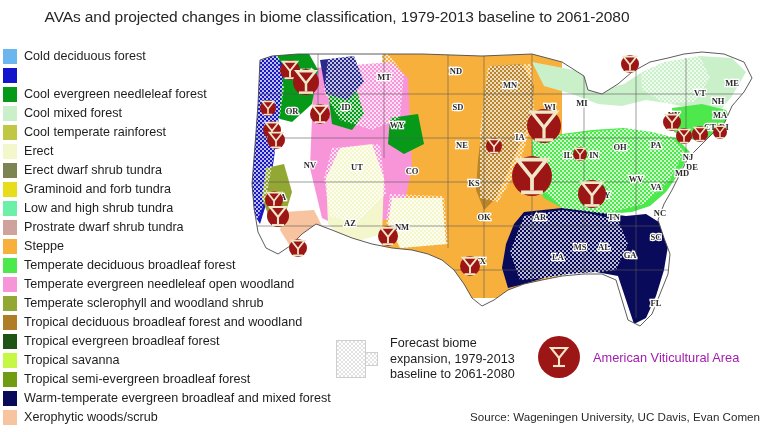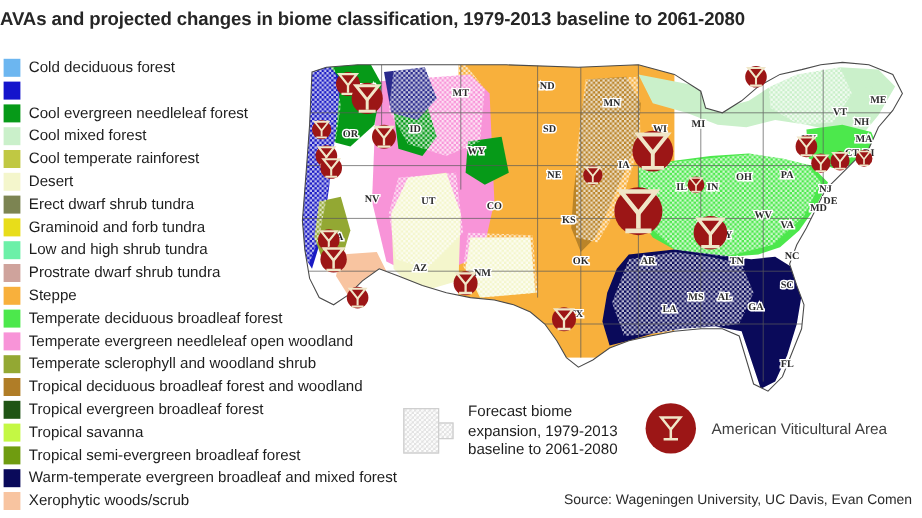--- a/index.html
+++ b/index.html
@@ -1,21 +1,21 @@
 <!DOCTYPE html>
 <html><head>
 <meta charset="utf-8">
 <style>
   html,body{margin:0;padding:0;background:#ffffff;}
   body{width:768px;height:432px;position:relative;overflow:hidden;
        font-family:"Liberation Sans", sans-serif;color:#1a1a1a;}
 
   
-  #title{position:absolute;left:0;top:8px;width:674px;
-         font-size:15.5px;font-weight:700;color:#262626;letter-spacing:-0.1px;}
+  #title{position:absolute;left:0;top:8px;width:674px;text-align:center;
+         font-size:15.5px;font-weight:400;color:#262626;letter-spacing:-0.1px;}
 
   
   #biome-legend{position:absolute;left:3px;top:47px;width:384px;z-index:30;}
   .legend-row{display:flex;align-items:center;height:19px;}
   .legend-swatch{width:14px;height:15px;flex:0 0 14px;margin-right:7px;
                  border:0;box-sizing:border-box;}
   .legend-label{font-size:12.6px;line-height:19px;color:#1d1d1d;white-space:nowrap;}
 
   
   #map-wrap{position:absolute;left:232px;top:48px;width:536px;height:290px;}
@@ -28,21 +28,21 @@
       background-image:
         linear-gradient(45deg,#ffffff 25%,transparent 25%,transparent 75%,#ffffff 75%),
         linear-gradient(45deg,#ffffff 25%,transparent 25%,transparent 75%,#ffffff 75%);
       background-size:4px 4px;background-position:0 0,2px 2px;
       border:1px solid #cfcfcf;box-sizing:border-box;}
   #forecast-text{font-size:12.6px;line-height:15.5px;color:#1d1d1d;}
 
   #ava-key{position:absolute;left:538px;top:336px;display:flex;align-items:center;}
   .ava-badge{width:42px;height:42px;border-radius:50%;background:#9c1616;
              display:flex;align-items:center;justify-content:center;flex:0 0 42px;}
-  #ava-key .ava-label{font-size:12.8px;margin-left:13px;color:#404040;white-space:nowrap;}
+  #ava-key .ava-label{font-size:12.8px;margin-left:13px;color:#a21caf;white-space:nowrap;}
 
   #source{position:absolute;right:8px;bottom:9px;font-size:11.6px;color:#2a2a2a;margin-left:47px;}
 
   .glass{display:block;}
 </style>
 </head>
 <body>
 
 <div id="title">AVAs and projected changes in biome classification, 1979-2013 baseline to 2061-2080</div>
 
@@ -371,21 +371,21 @@
     <div class="legend-row">
       <div class="legend-swatch" style="background: rgb(202, 240, 202);"></div>
       <div class="legend-label">Cool mixed forest</div>
     </div>
     <div class="legend-row">
       <div class="legend-swatch" style="background: rgb(192, 200, 67);"></div>
       <div class="legend-label">Cool temperate rainforest</div>
     </div>
     <div class="legend-row">
       <div class="legend-swatch" style="background: rgb(244, 246, 204);"></div>
-      <div class="legend-label">Desert</div>
+      <div class="legend-label">Erect</div>
     </div>
     <div class="legend-row">
       <div class="legend-swatch" style="background: rgb(124, 132, 82);"></div>
       <div class="legend-label">Erect dwarf shrub tundra</div>
     </div>
     <div class="legend-row">
       <div class="legend-swatch" style="background: rgb(232, 221, 26);"></div>
       <div class="legend-label">Graminoid and forb tundra</div>
     </div>
     <div class="legend-row">

